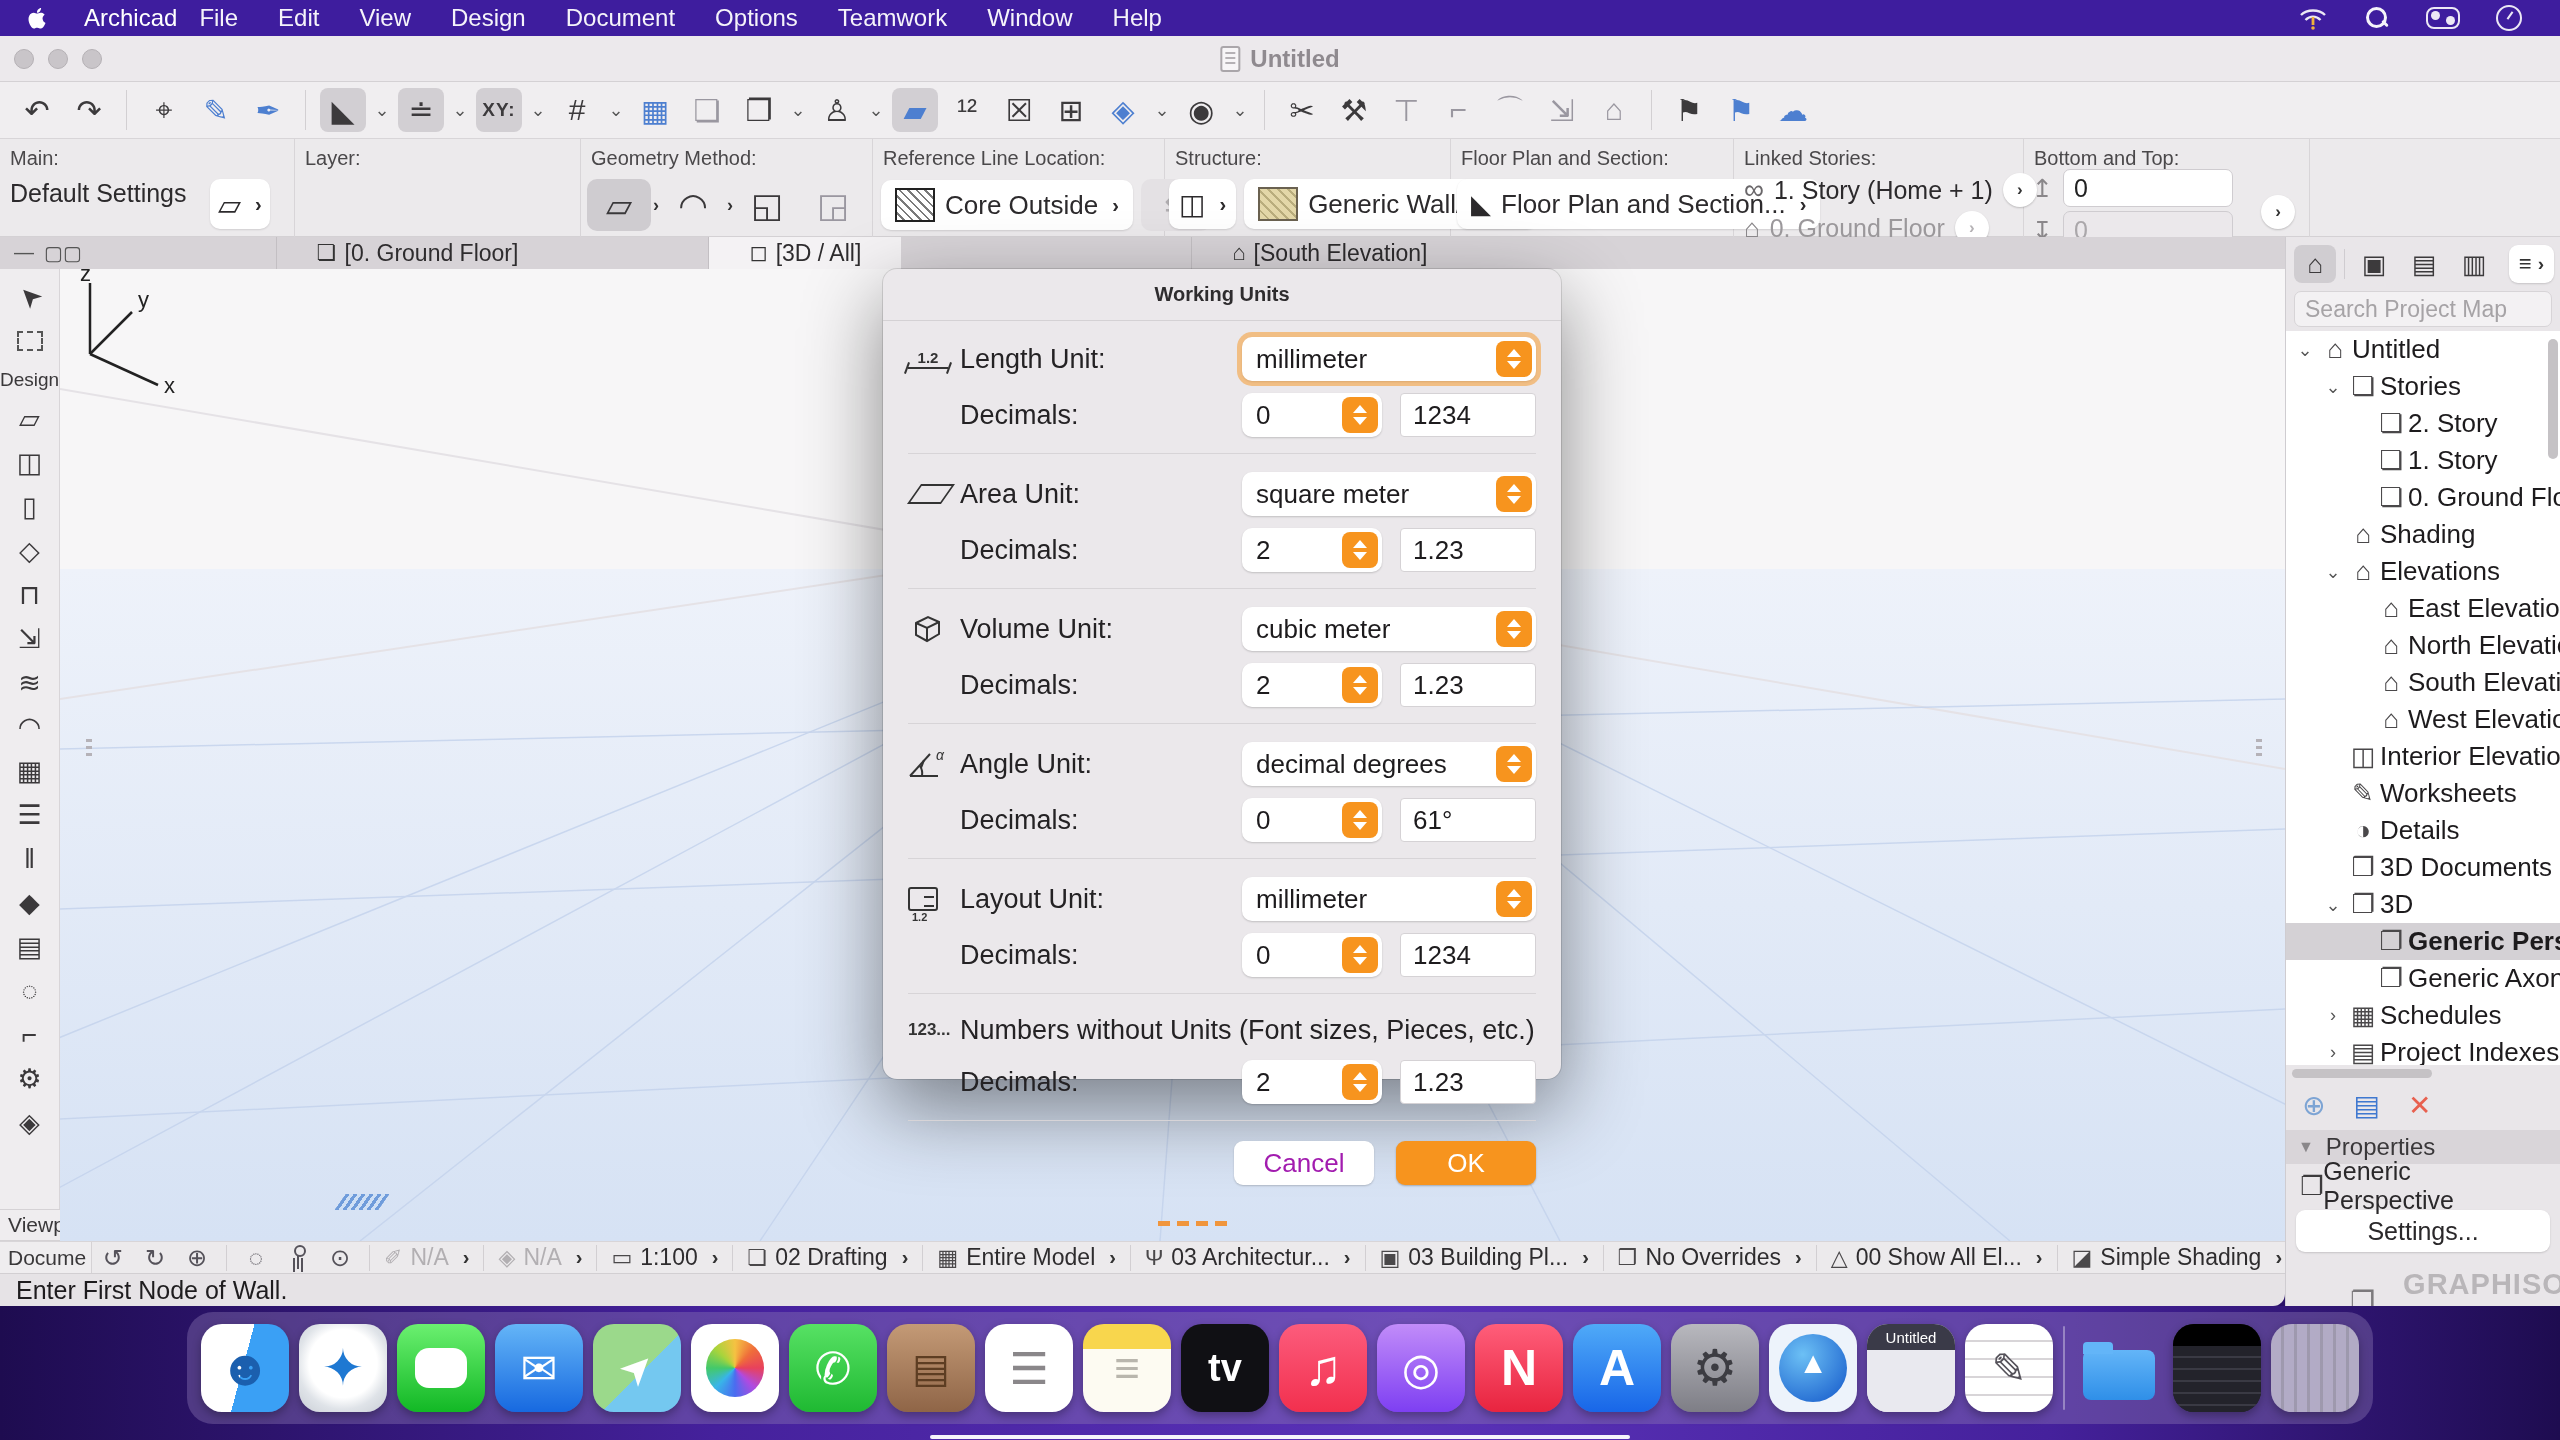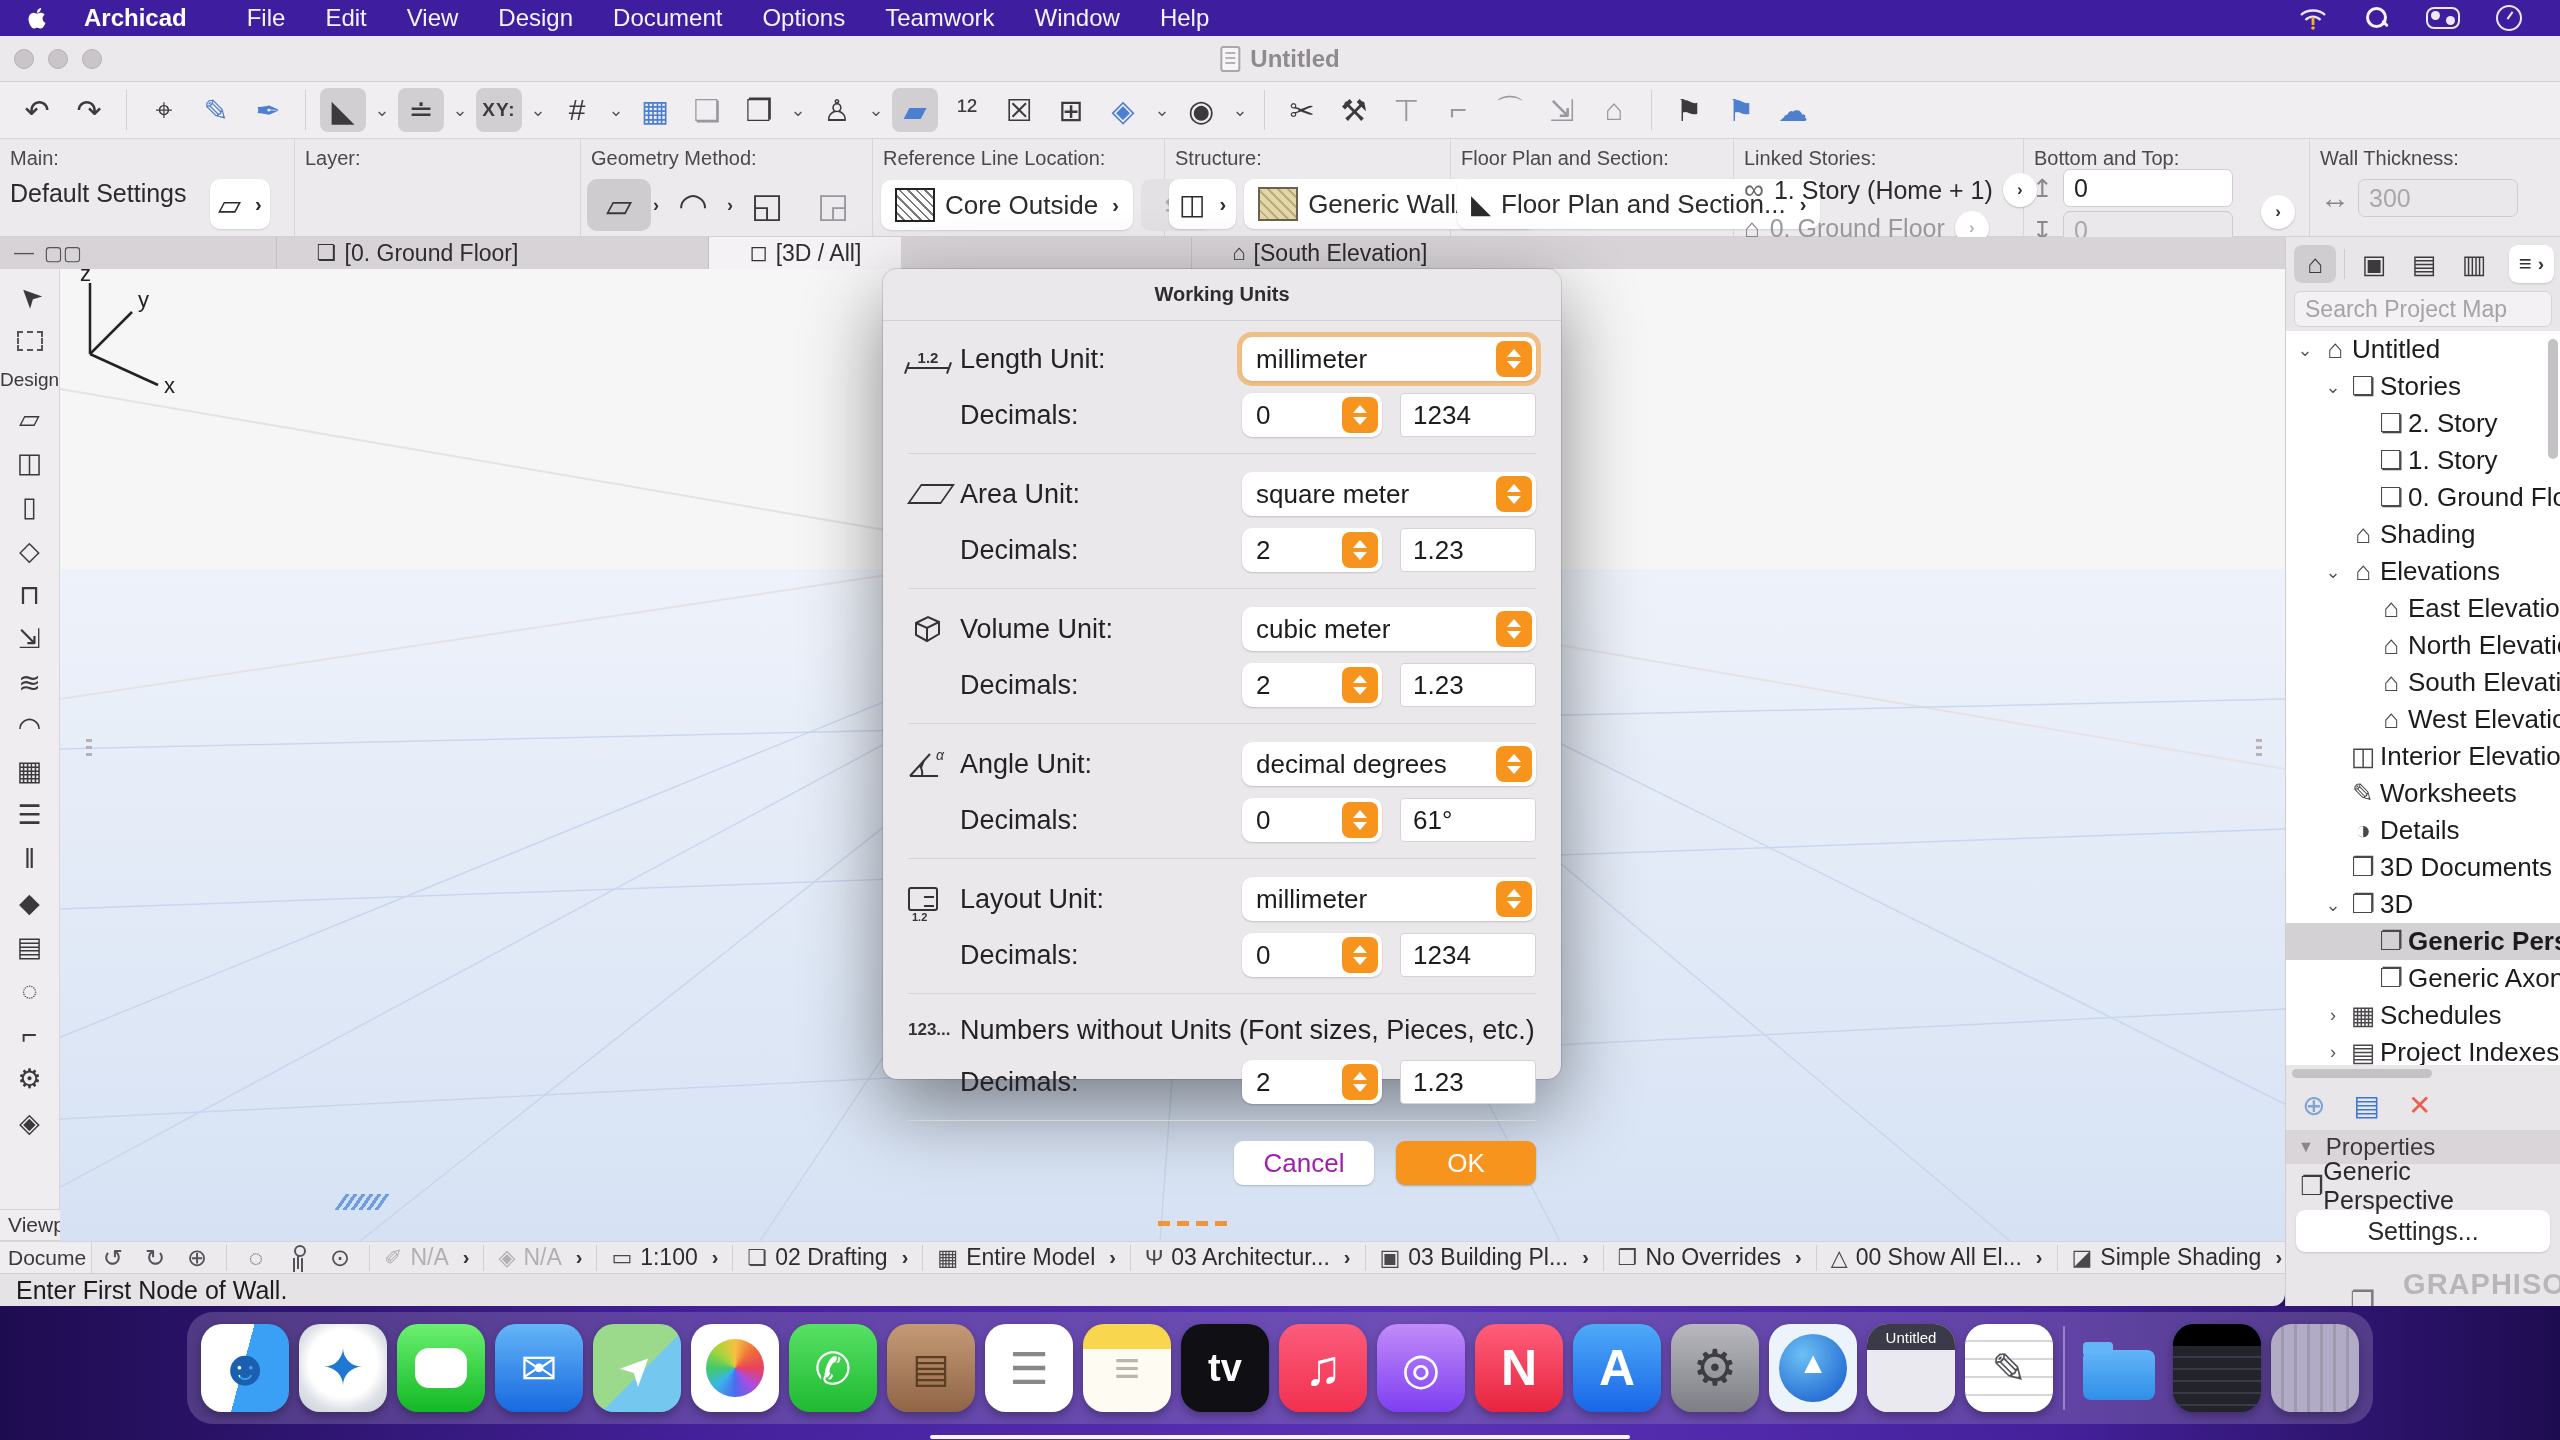--- a/index.html
+++ b/index.html
@@ -4,21 +4,21 @@
 <style>
   * { margin:0; padding:0; box-sizing:border-box; }
   html,body { width:2560px; height:1440px; overflow:hidden; }
   body { font-family:"Liberation Sans","DejaVu Sans",sans-serif; position:relative; background:#2a1168; }
 
   
   .menubar { position:absolute; left:0; top:0; width:2560px; height:36px; background:#3e1d9e;
     display:flex; align-items:center; color:#fff; font-size:24px; padding:0 28px; }
   .menubar .apple { width:22px; height:26px; margin-right:34px; display:flex; align-items:center; }
   .menubar .mitem { margin-right:40px; opacity:.95; }
-  .menubar .mapp { font-weight:bold; margin-right:60px; }
+  .menubar .mapp { font-weight:normal; margin-right:22px; }
   .menubar .mspacer { flex:1; }
   .mstat { display:flex; align-items:center; gap:36px; margin-right:10px; }
   .mstat svg { display:block; }
   .cc-icon { width:34px; height:22px; border:2px solid #fff; border-radius:8px; position:relative; opacity:.9;}
   .cc-icon::before{content:"";position:absolute;left:3px;top:2px;width:9px;height:9px;background:#fff;border-radius:50%;}
   .cc-icon::after{content:"";position:absolute;right:3px;bottom:2px;width:9px;height:9px;background:#fff;border-radius:50%;}
   .clock-icon{width:26px;height:26px;border:2px solid #fff;border-radius:50%;position:relative;opacity:.9;}
   .clock-icon::before{content:"";position:absolute;left:11px;top:4px;width:2px;height:9px;background:#fff;transform:rotate(35deg);}
   .search-mag{width:26px;height:26px;position:relative;opacity:.95;}
   .search-mag::before{content:"";position:absolute;left:2px;top:2px;width:15px;height:15px;border:3px solid #fff;border-radius:50%;}
@@ -421,27 +421,20 @@
         <span style="color:#8a878a;">↥</span>
         <span class="fld" style="width:170px;">0</span>
       </div>
       <div class="lrow">
         <span style="color:#8a878a;">↧</span>
         <span class="fld dim" style="width:170px;">0</span>
       </div>
     </div>
     <span class="cbtn" style="position:absolute;right:14px;top:56px;background:#fff;">›</span>
   </div>
-  <div class="isec" style="left:2310px;width:250px;border-right:none;">
-    <span class="ilabel">Wall Thickness:</span>
-    <div class="ictr" style="left:10px;">
-      <span style="font-size:30px;color:#8a878a;">↔</span>
-      <span class="fld dim" style="width:160px;">300</span>
-    </div>
-  </div>
 </div>
 
 <div class="tabbar">
   <span class="tabminis">
     <span>—</span>
     <span>▢▢</span>
   </span>
   <div class="tab" style="margin-left:180px;">
     <span class="tic">❏</span>
     <span>[0. Ground Floor]</span>

